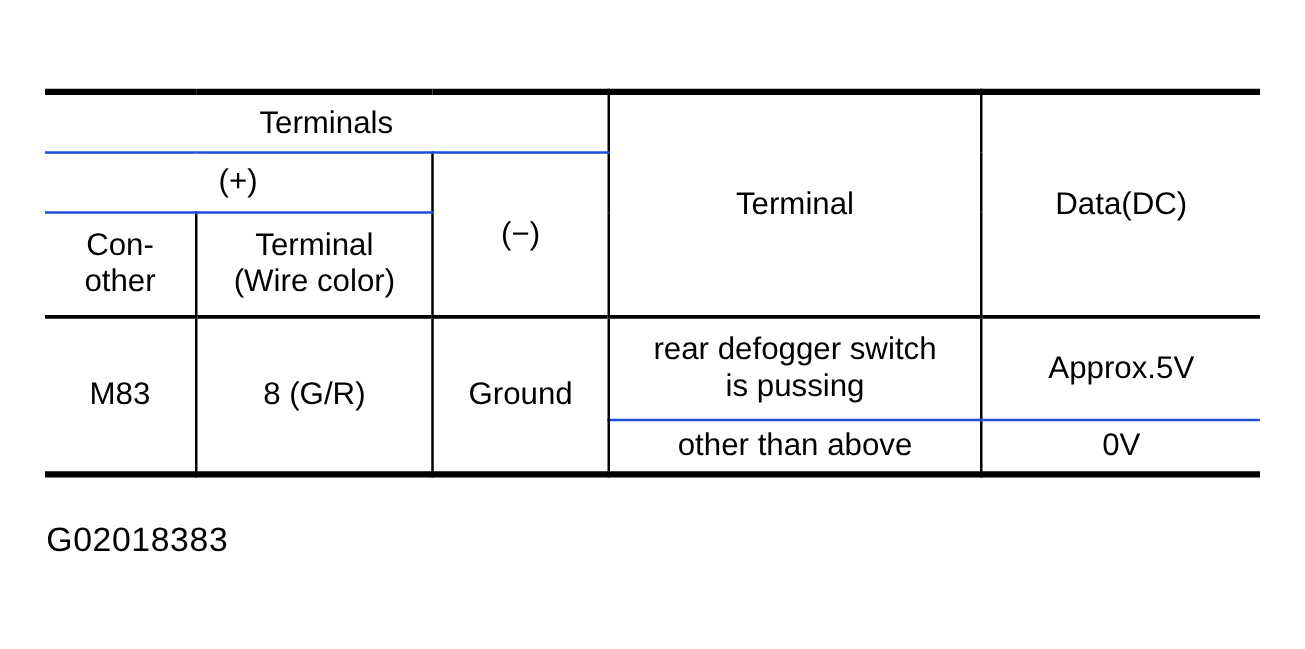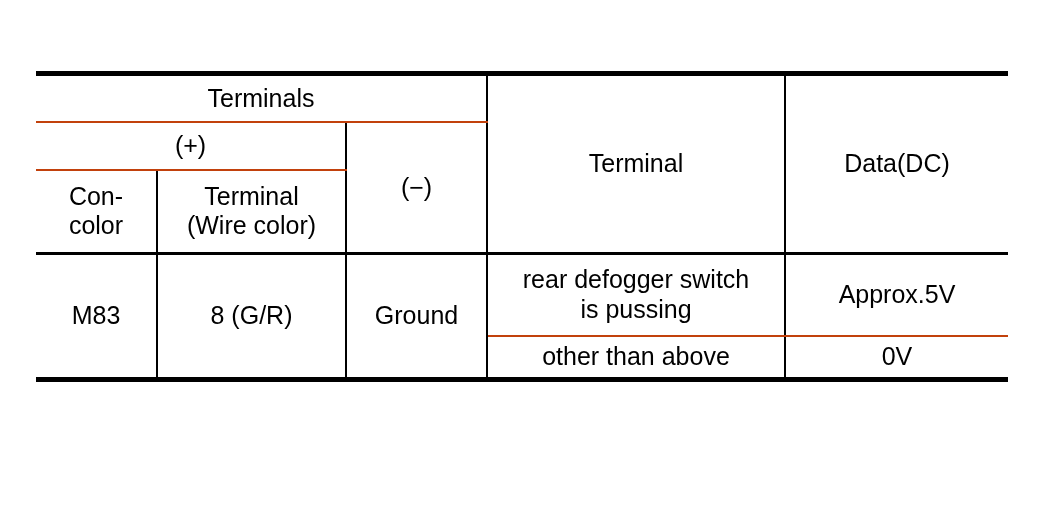--- a/index.html
+++ b/index.html
@@ -32,21 +32,21 @@
   table.spec th,
   table.spec td {
     font-weight: normal;
     padding: 0 4px;
     vertical-align: middle;
     white-space: pre-line;
     overflow: hidden;
   }
   
   .bR  { border-right: 2px solid #000; }
-  .bB  { border-bottom: 2px solid #c2410c; }
+  .bB  { border-bottom: 2px solid #1d4ed8; }
   .bB3 { border-bottom: 3px solid #000; }
   tr.r1 { height: 48px; }
   tr.r2 { height: 48px; }
   tr.r3 { height: 84px; }
   tr.r4 { height: 82px; }
   tr.r5 { height: 44px; margin-top: 12px; }
   .figure-id {
     position: absolute;
     left: 37px;
     top: 417px;
@@ -72,33 +72,34 @@
       <th colspan="3" class="bR bB">Terminals</th>
       <th rowspan="3" class="bR bB3">Terminal</th>
       <th rowspan="3" class="bB3">Data(DC)</th>
     </tr>
     <tr class="r2">
       <th colspan="2" class="bR bB">(+)</th>
       <th rowspan="2" class="bR bB3">(−)</th>
     </tr>
     <tr class="r3">
       <th class="bR bB3">Con-
-color</th>
+other</th>
       <th class="bR bB3">Terminal
 (Wire color)</th>
     </tr>
     <tr class="r4">
       <td rowspan="2" class="bR">M83</td>
       <td rowspan="2" class="bR">8 (G/R)</td>
       <td rowspan="2" class="bR">Ground</td>
       <td class="bR bB">rear defogger switch
 is pussing</td>
       <td class="bB">Approx.5V</td>
     </tr>
     <tr class="r5">
       <td class="bR">other than above</td>
       <td>0V</td>
     </tr>
   </tbody>
     </table>
 
+  <div class="figure-id">G02018383</div>
 
 </div>
 
 </body></html>

